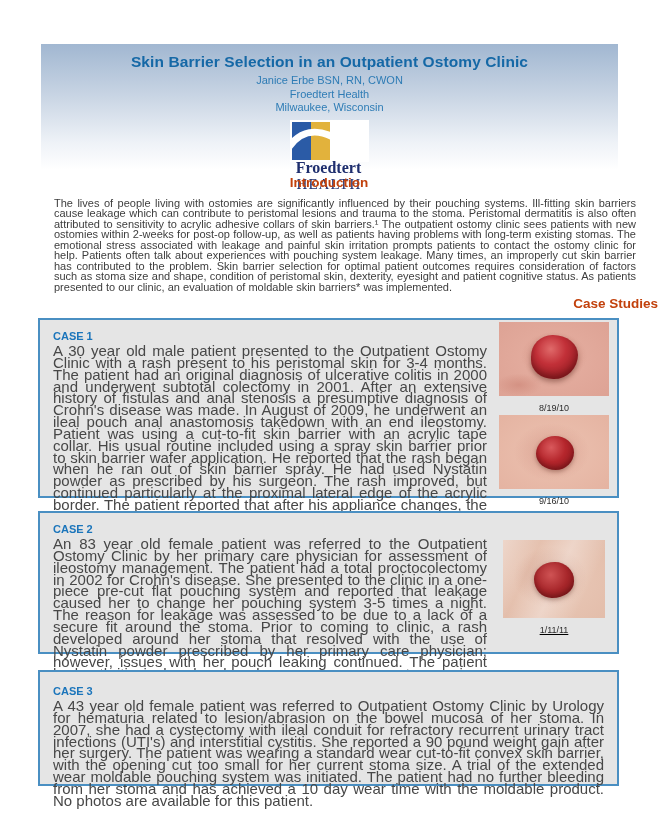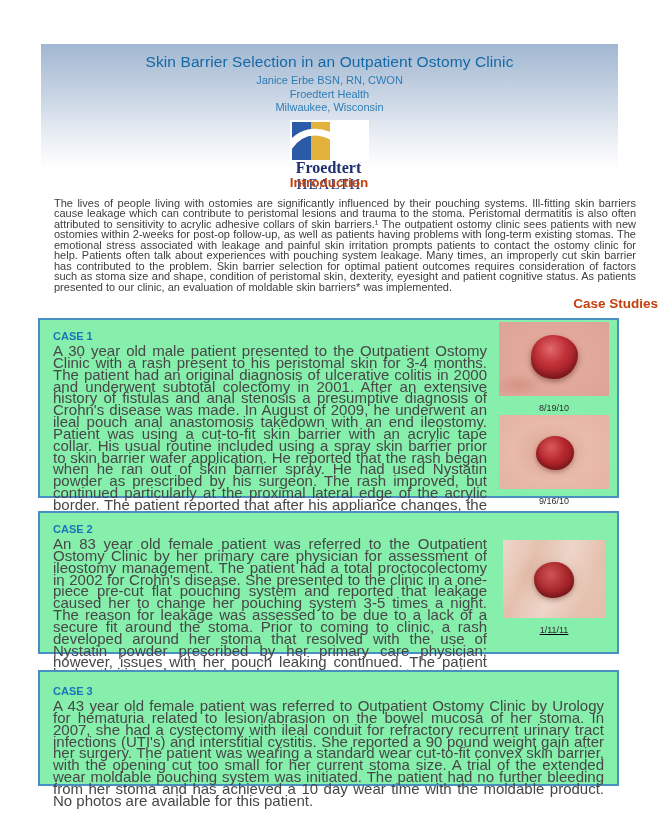--- a/index.html
+++ b/index.html
@@ -7,21 +7,21 @@
   body { font-family: "Liberation Sans", sans-serif; }
   .page { position: relative; width: 658px; height: 838px; background: #ffffff; overflow: hidden; }
 
   
   .hero {
     position: absolute; left: 41px; top: 44px; width: 577px; height: 131px;
     background: linear-gradient(180deg, #a1b7d1 0%, #c9d5e4 40%, #eef2f7 75%, #ffffff 96%);
     text-align: center;
   }
   .hero h1 {
-    margin: 9px 10px 3px; font-size: 15.5px; font-weight: normal; color: #1568a6;
+    margin: 9px 10px 3px; font-size: 15.5px; font-weight: bold; color: #1568a6;
     letter-spacing: 0.1px;
   }
   .byline { font-size: 11px; line-height: 13.6px; color: #2e7cb5; }
 
   .logo {
     display: inline-flex; align-items: flex-start; margin-top: 5px;
     background: #ffffff; padding: 2px 8px 2px 2px; height: 42px; flex-direction: column;
   }
   .logo-mark { width: 38px; height: 38px; display: block; }
   .logo-text { margin-left: 4px; font-family: "Liberation Serif", serif; color: #1e2e6e; line-height: 1; }
@@ -38,21 +38,21 @@
 
   
   .intro-body {
     position: absolute; left: 48px; top: 192px; width: 582px; margin: 6px;
     font-size: 11px; line-height: 10.45px; color: #3d3d3d; text-align: justify;
   }
 
   
   .case {
     position: absolute; left: 38px; width: 581px;
-    background: #86efac; border: 2px solid #4a8fc2;
+    background: #e5e5e5; border: 2px solid #4a8fc2;
     display: flex; align-items: stretch;
   }
   .case-1 { top: 318px; height: 180px; }
   .case-2 { top: 511px; height: 143px; }
   .case-3 { top: 670px; height: 116px; }
 
   .case-text { flex: 1 1 auto; padding: 10px 8px 6px 13px; min-width: 0; }
   .case-3 .case-text { padding-right: 13px; padding-top: 13px; }
   .case-label { margin: 0 0 3px; font-size: 11px; font-weight: bold; color: #1b75bb; }
   .case-body  { margin: 0; font-size: 15px; line-height: 11.85px; color: #474747; text-align: justify; }

